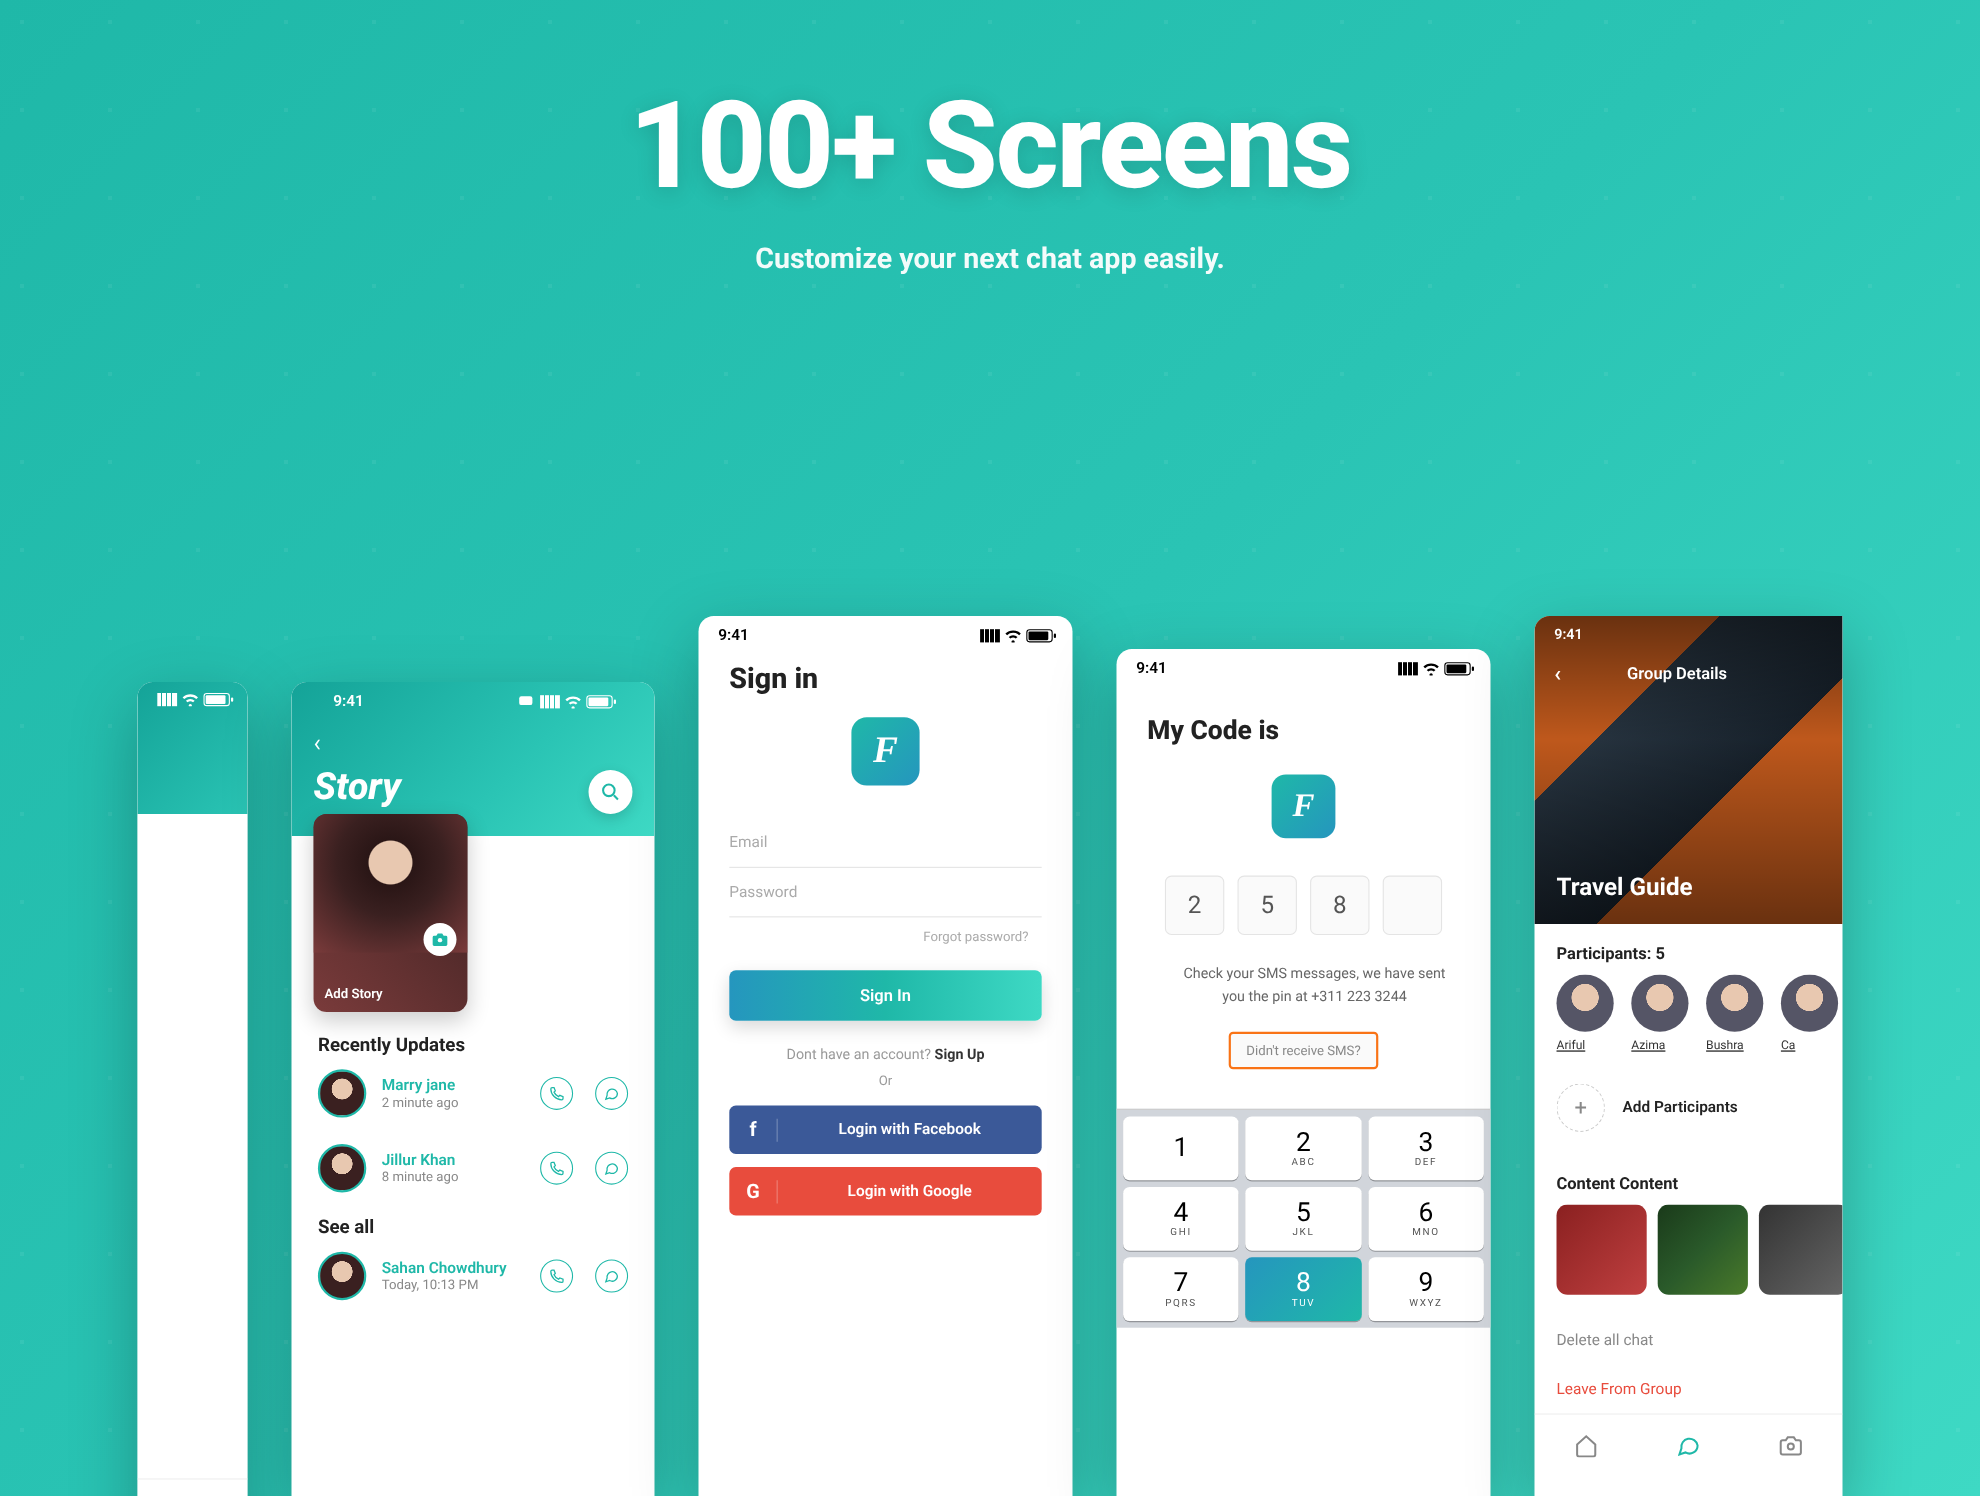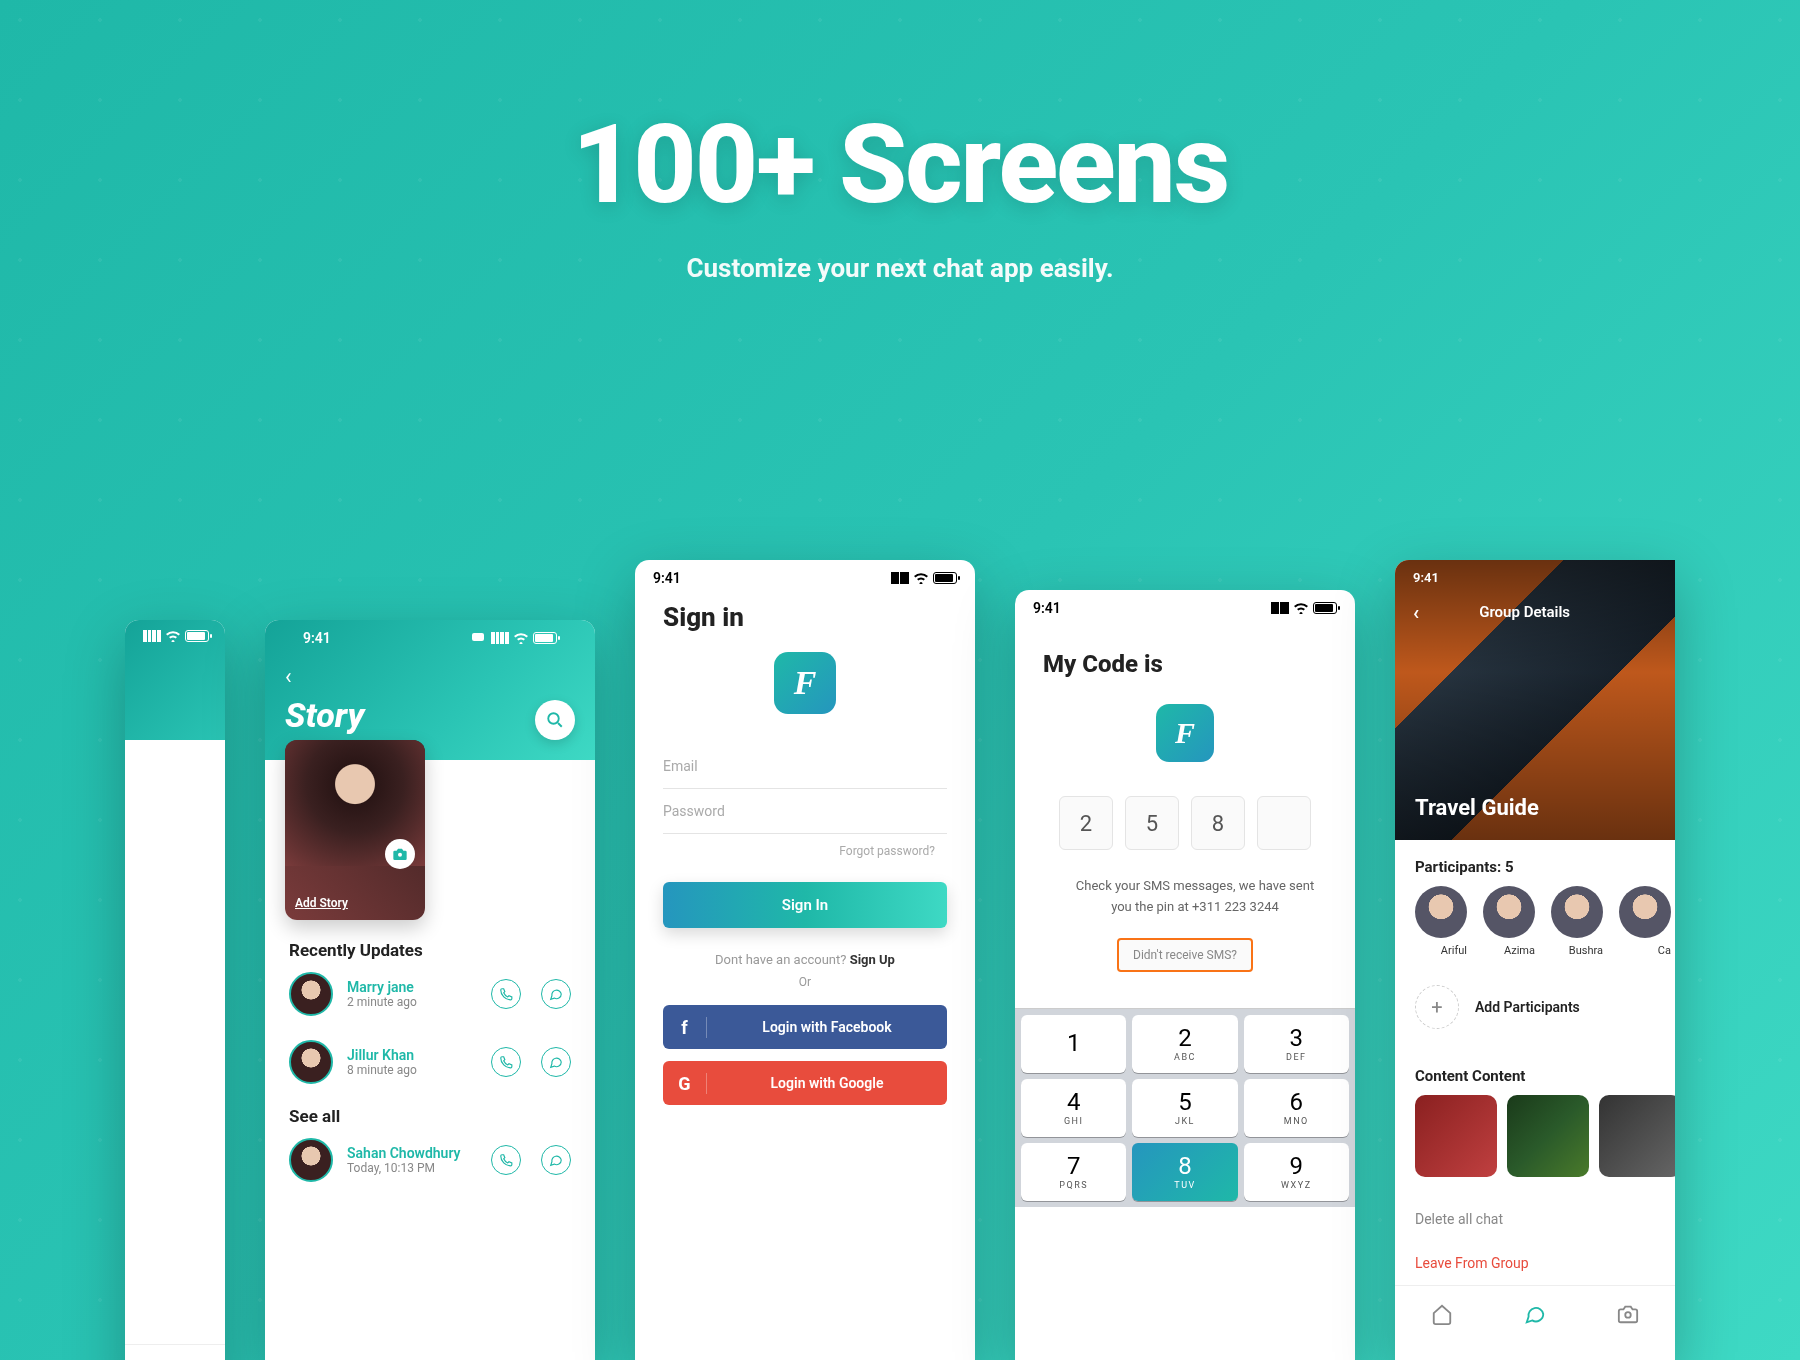--- a/index.html
+++ b/index.html
@@ -1,18 +1,18 @@
 <!DOCTYPE html>
 <html><head>
 <meta charset="utf-8">
 <style>
   * { box-sizing: border-box; margin: 0; padding: 0; font-family: -apple-system, BlinkMacSystemFont, "Segoe UI", Roboto, sans-serif; }
   body { width: 1800px; height: 1360px; overflow: hidden; background: linear-gradient(135deg, #1fb8a8 0%, #2ac4b4 50%, #3ed9c4 100%); position: relative; }
   .bg-pattern { position: absolute; inset: 0; opacity: 0.06; background-image: radial-gradient(circle at 20px 20px, #fff 2px, transparent 2px); background-size: 80px 80px; }
-  .hero { text-align: center; padding-top: 100px; color: #fff; position: relative; }
+  .hero { text-align: center; padding-top: 68px; color: #fff; position: relative; }
   .hero h1 { font-size: 110px; font-weight: 800; letter-spacing: -2px; text-shadow: 0 4px 20px rgba(0,0,0,.15); }
   .hero p { font-size: 26px; margin-top: 24px; opacity: .95; font-weight: 700; }
   .screens { position: absolute; bottom: 0; left: 0; right: 0; height: 820px; display: flex; align-items: flex-end; justify-content: center; gap: 40px; }
   .phone { background: #fff; border-radius: 14px 14px 0 0; box-shadow: 0 20px 60px rgba(0,0,0,.25); overflow: hidden; flex-shrink: 0; }
   .status-bar { display: flex; justify-content: space-between; align-items: center; padding: 10px 18px 4px; font-size: 14px; font-weight: 600; }
   .status-icons { display: flex; gap: 4px; align-items: center; }
   .sig { display:inline-block; width:18px; height:12px; background: linear-gradient(to right, currentColor 20%, transparent 20%, transparent 25%, currentColor 25%, currentColor 45%, transparent 45%, transparent 50%, currentColor 50%, currentColor 70%, transparent 70%, transparent 75%, currentColor 75%); }
   .batt { width:24px; height:12px; border:1.5px solid currentColor; border-radius:3px; position:relative; }
   .batt::after { content:""; position:absolute; right:-4px; top:3px; width:2px; height:4px; background:currentColor; border-radius:1px;}
   .batt::before { content:""; position:absolute; left:1px; top:1px; bottom:1px; width:80%; background:currentColor; border-radius:1px;}
@@ -25,21 +25,21 @@
 
   
   .p2 { width: 330px; height: 740px; }
   .p2 .hdr { height: 140px; background: linear-gradient(135deg,#14a398,#2ac4b4 60%,#3ed9c4); color:#fff; padding: 0 20px; position:relative; }
   .p2 .hdr .back { font-size: 22px; margin-top: 14px; display:inline-block;}
   .p2 .hdr h2 { font-size: 34px; font-weight: 800; margin-top: 6px; font-style: italic;}
   .p2 .hdr .search { position:absolute; right:20px; bottom:20px; width:40px; height:40px; background:#fff; border-radius:50%; display:flex; align-items:center; justify-content:center; color:#1fb8a8; box-shadow:0 4px 12px rgba(0,0,0,.15);}
   .p2 .story-card { margin: -20px 20px 20px; width:140px; height:180px; border-radius:12px; background:linear-gradient(45deg,#7a3b3b,#3a2020); position:relative; box-shadow:0 8px 20px rgba(0,0,0,.2); overflow:hidden;}
   .p2 .story-card .face { position:absolute; top:0; left:0; right:0; height:70%; background:radial-gradient(circle at 50% 35%, #e8c8b0 18%, #2a1616 19%, #3a2020 45%, #7a3b3b);}
   .p2 .story-card .cam { position:absolute; right:10px; top:55%; width:30px; height:30px; background:#fff; border-radius:50%; display:flex; align-items:center; justify-content:center; color:#1fb8a8; font-size:14px;}
-  .p2 .story-card .lbl { position:absolute; bottom:10px; left:10px; color:#fff; font-size:12px; font-weight:600;text-decoration:underline;}
+  .p2 .story-card .lbl { position:absolute; bottom:10px; left:10px; color:#fff; font-size:12px; font-weight:600;}
   .p2 h3 { padding: 0 24px; font-size:17px; font-weight:700; color:#222; }
   .p2 .row { display:flex; align-items:center; padding: 12px 24px; gap:14px;}
   .p2 .ava { width:44px; height:44px; border-radius:50%; background:radial-gradient(circle at 50% 40%, #e8c8b0 30%, #3a2020 31%); flex-shrink:0; border:2px solid #1fb8a8;}
   .p2 .row .meta { flex:1; }
   .p2 .row .name { font-size:14px; font-weight:600; color:#1fb8a8;}
   .p2 .row .time { font-size:12px; color:#888; }
   .p2 .row .ico { width:30px; height:30px; border:1.5px solid #1fb8a8; border-radius:50%; display:flex; align-items:center; justify-content:center; color:#1fb8a8; margin-left:6px;}
   .p2 h3.sa { margin-top:10px;}
 
   
@@ -76,21 +76,21 @@
 
   
   .p5 { width: 280px; height: 800px; border-radius: 14px 0 0 0; }
   .p5 .hero-img { height: 280px; background: linear-gradient(180deg, rgba(0,0,0,.5),rgba(0,0,0,.1) 40%, rgba(0,0,0,.5)), linear-gradient(135deg,#d4621f 30%,#2a3845 30%,#1a2530 60%,#d4621f 60%); position:relative; color:#fff;}
   .p5 .hero-img .sb { position:absolute; top:0; left:0; right:0; display:flex; justify-content:space-between; padding:10px 18px; font-size:13px; font-weight:600;}
   .p5 .hero-img .top { position:absolute; top:40px; left:0; right:0; display:flex; align-items:center; padding:0 18px; font-size:15px; font-weight:600;}
   .p5 .hero-img .top .bk { font-size:20px; margin-right:60px;}
   .p5 .hero-img h2 { position:absolute; bottom:20px; left:20px; font-size:22px; font-weight:700;}
   .p5 .sect { padding:18px 20px 10px; font-size:15px; font-weight:700; color:#222;}
   .p5 .avatars { display:flex; gap:16px; padding:0 20px 20px; overflow:hidden;}
-  .p5 .avc { text-align:right; flex-shrink:0;}
+  .p5 .avc { text-align:left; flex-shrink:0;text-decoration:underline;}
   .p5 .avc .c { width:52px; height:52px; border-radius:50%; background:radial-gradient(circle at 50% 40%, #e8c8b0 30%, #556 31%); margin-bottom:6px;}
   .p5 .avc .n { font-size:11px; color:#333;}
   .p5 .addp { display:flex; align-items:center; gap:16px; padding:8px 20px 20px;}
   .p5 .addp .pls { width:44px; height:44px; border:1.5px dashed #ccc; border-radius:50%; display:flex; align-items:center; justify-content:center; color:#888; font-size:20px;}
   .p5 .addp .lb { font-size:14px; font-weight:600; color:#222;}
   .p5 .thumbs { display:flex; gap:10px; padding:0 20px 20px; overflow:hidden;}
   .p5 .thumb { width:82px; height:82px; border-radius:10px; background:linear-gradient(135deg,#8a2020,#c04040); flex-shrink:0;}
   .p5 .thumb.t2 { background:linear-gradient(135deg,#1a3a1a,#2a5a2a,#4a7a2a);}
   .p5 .thumb.t3 { background:linear-gradient(135deg,#333,#666);}
   .p5 .link { padding:14px 20px; font-size:14px; color:#888;}

